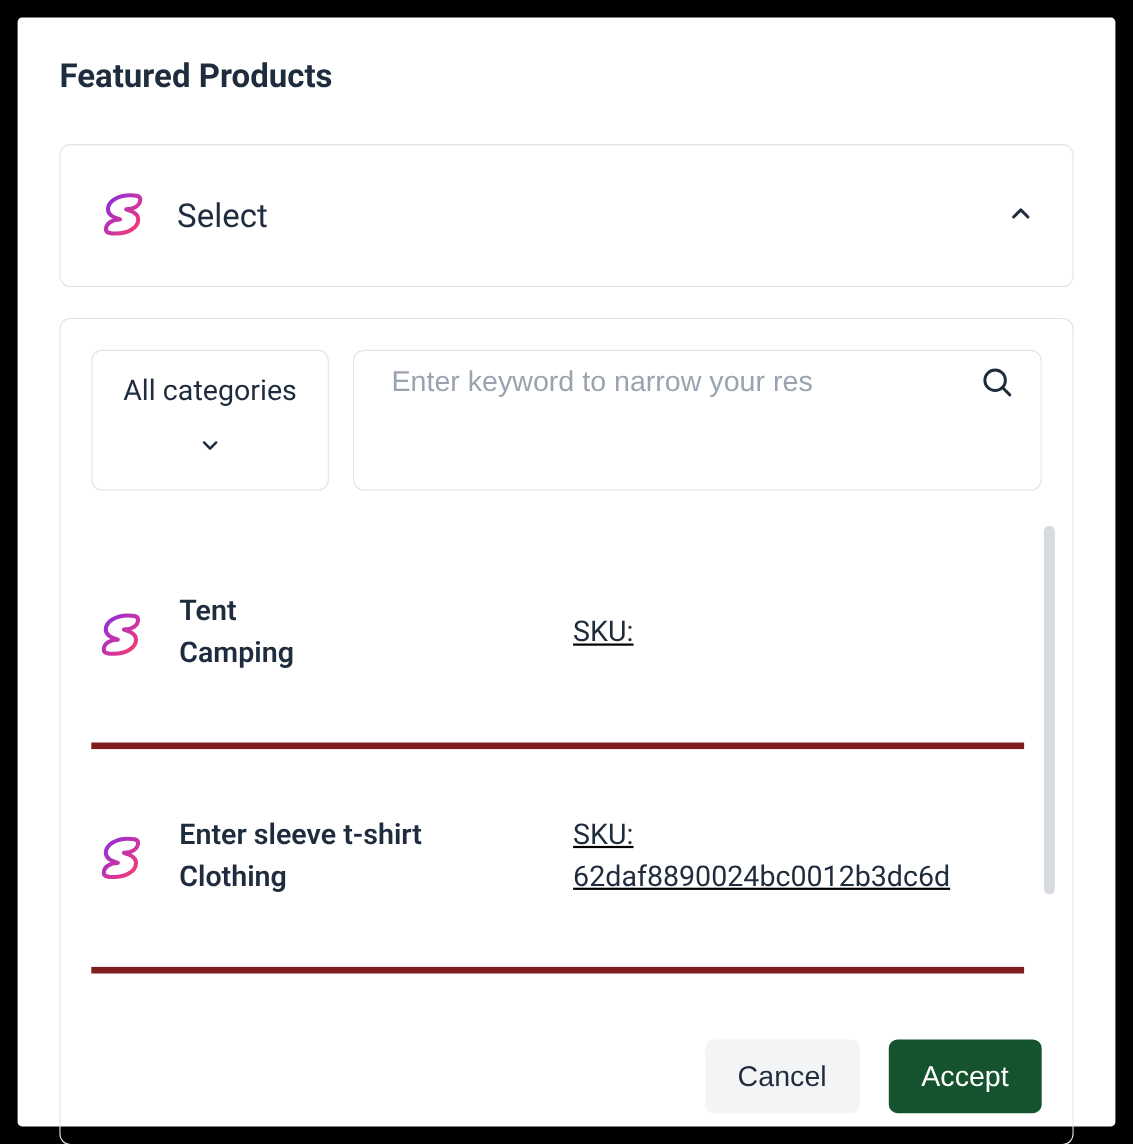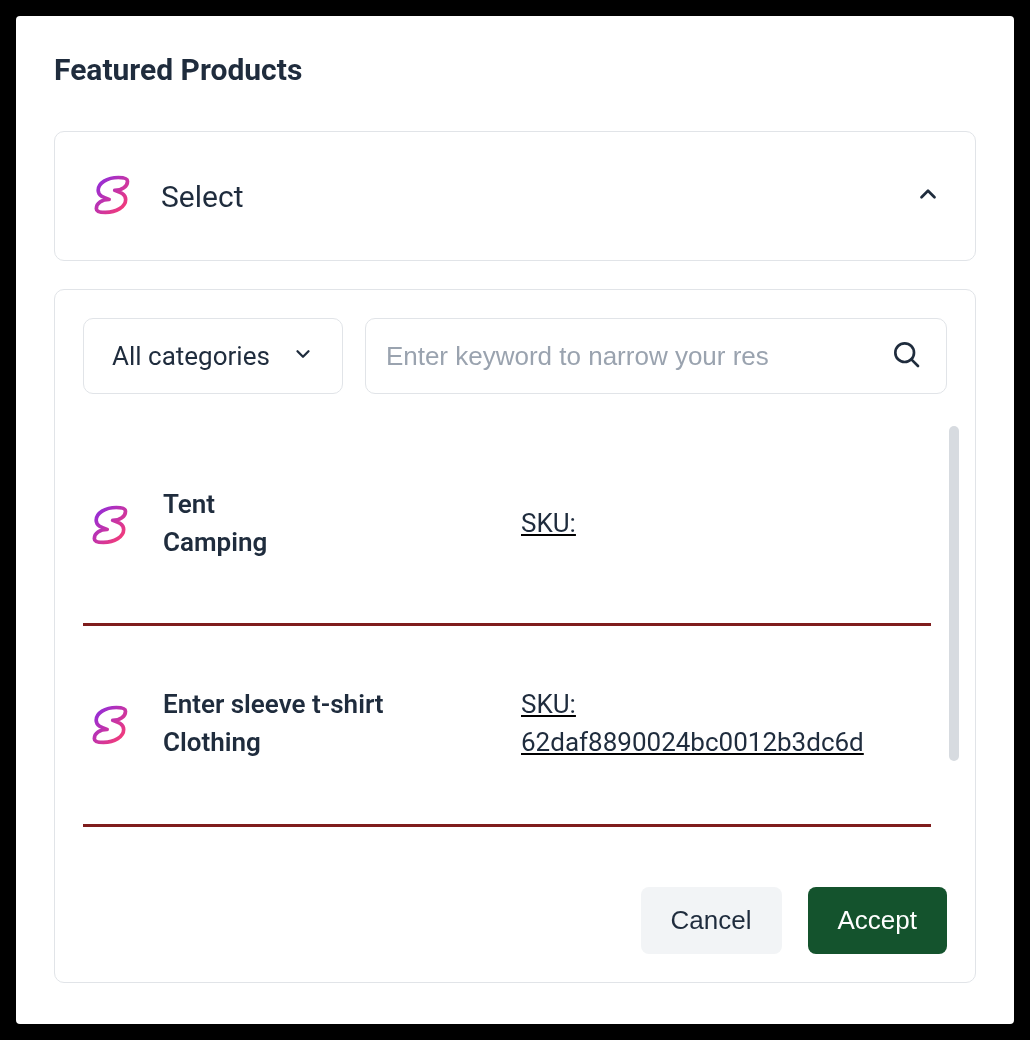--- a/index.html
+++ b/index.html
@@ -54,29 +54,30 @@
     display: flex;
     align-items: center;
     gap: 22px;
     border: 1px solid #e1e4e8;
     border-radius: 10px;
     padding: 22px 28px;
     font-size: 26px;
     color: #1f2c3d;
     cursor: pointer;
     background: #fff;
+    flex-direction: column;
   }
   .search-wrap {
     flex: 1;
     display: flex;
-    align-items: center;
+    align-items: flex-start;
     gap: 16px;
     border: 1px solid #e1e4e8;
     border-radius: 10px;
-    padding: 12px 24px 12px 20px;
+    padding: 12px 24px 12px 34px;
     background: #fff;
   }
   .search-wrap input {
     flex: 1;
     border: none;
     outline: none;
     font-size: 26px;
     color: #1f2c3d;
     min-width: 0;
   }
@@ -94,21 +95,21 @@
     width: 10px;
     height: 335px;
     background: #d7dbe0;
     border-radius: 5px;
   }
   .item {
     display: flex;
     align-items: center;
     gap: 28px;
     padding: 60px 0 62px 0;
-    border-bottom: 3px solid #7f1d1d;
+    border-bottom: 6px solid #7f1d1d;
     cursor: pointer;
   }
   .item .icon-slot { width: 52px; display:flex; align-items:center; justify-content:center; }
   .item-main {
     flex: 0 0 330px;
   }
   .item-sku { flex: 1; text-decoration: underline; }
   .t-name, .t-cat, .t-skulabel, .t-skuval {
     font-size: 26px;
     color: #1f2c3d;

